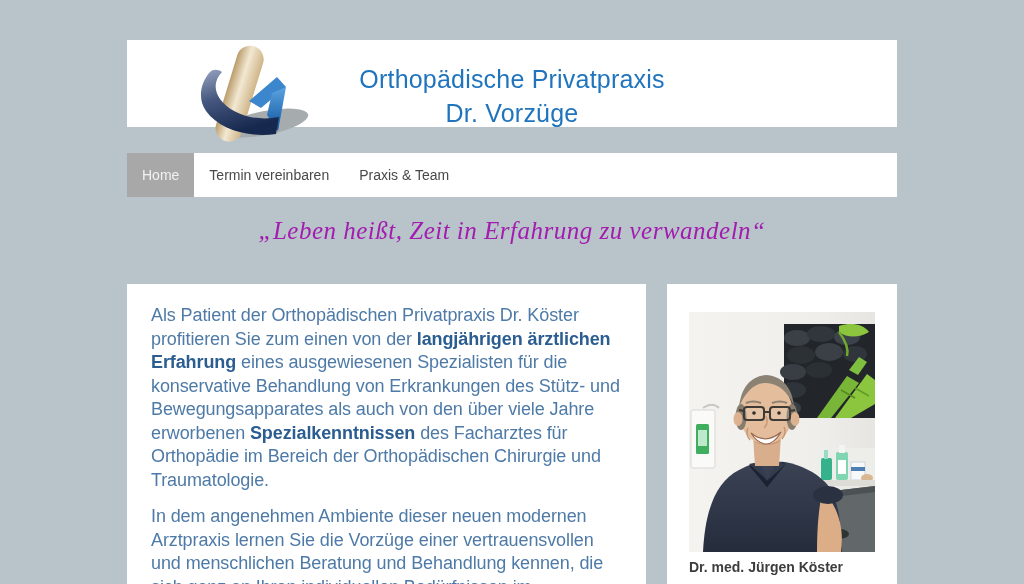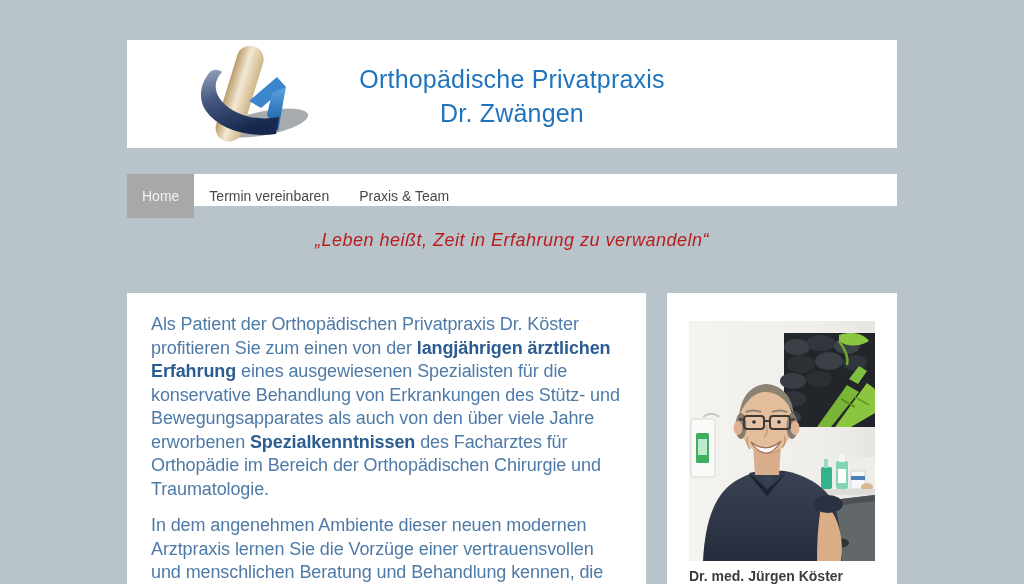--- a/index.html
+++ b/index.html
@@ -17,47 +17,47 @@
   html,body{margin:0;padding:0;}
   body{
     width:1024px;height:584px;overflow:hidden;
     background:var(--page-background);
     font-family:"Liberation Sans","DejaVu Sans",sans-serif;
   }
   .wrap{width:770px;margin:0 auto;}
 
   
   .site-header{
-    margin-top:40px;height:108px;background:var(--card-background);
+    margin-top:40px;height:87px;background:var(--card-background);
     position:relative;
   }
   .logo-box{position:absolute;left:52px;top:4px;width:130px;height:100px;}
   .titles{
     text-align:center;padding-top:22px;
     color:var(--title-blue);font-size:25px;line-height:34px;
     letter-spacing:.2px;
   }
 
   
   .main-nav{
-    margin-top:26px;height:32px;background:var(--card-background);
-    display:flex;align-items:flex-start;
+    margin-top:26px;height:44px;background:var(--card-background);
+    display:flex;align-items:center;
   }
   .nav-item{
     display:block;padding:0 15px;line-height:44px;font-size:14px;
     color:var(--nav-text);text-decoration:none;cursor:pointer;white-space:nowrap;
   }
   .nav-item.active{background:var(--nav-active-background);color:var(--nav-active-text);}
 
   
   .tagline{
     margin-top:10px;height:48px;display:flex;align-items:center;justify-content:center;
-    color:#b91c1c;
-    font-family:Liberation Sans, sans-serif;
-    font-style:italic;font-size:18px;letter-spacing:.5px;
+    color:#a21caf;
+    font-family:Liberation Serif, serif;
+    font-style:italic;font-size:25px;letter-spacing:.5px;
   }
 
   
   .content{display:flex;justify-content:space-between;margin-top:29px;}
   .main-card{
     width:519px;min-height:330px;background:var(--card-background);
     padding:20px 24px;
   }
   .main-card p{
     margin:0 0 13px 0;
@@ -104,21 +104,21 @@
         <g transform="rotate(17 60 50)">
           <rect x="47" y="0" width="27" height="99" rx="13.5" fill="url(#lgTan)"></rect>
         </g>
         <polygon points="70,57 98,33 107,43 82,64" fill="#3b86cc"></polygon>
         <polygon points="93,49 107,43 99,87 88,71" fill="url(#lgBlue)"></polygon>
         <path d="M31,28 C22,38 18,54 27,67 C40,85 68,94 97,90 L100,73 C74,78 51,69 41,55 C34,45 36,35 43,28 C39,25 34,25 31,28 Z" fill="url(#lgNavy)"></path>
       </svg>
     </div>
     <div class="titles">
       <div>Orthopädische Privatpraxis</div>
-      <div>Dr. Zwängen</div>
+      <div>Dr. Vorzüge</div>
     </div>
   </header>
 
   <nav class="main-nav">
       <a class="nav-item active">Home</a>
       <a class="nav-item">Termin vereinbaren</a>
       <a class="nav-item">Praxis &amp; Team</a>
     </nav>
 
   <div class="tagline">„Leben heißt, Zeit in Erfahrung zu verwandeln“</div>

